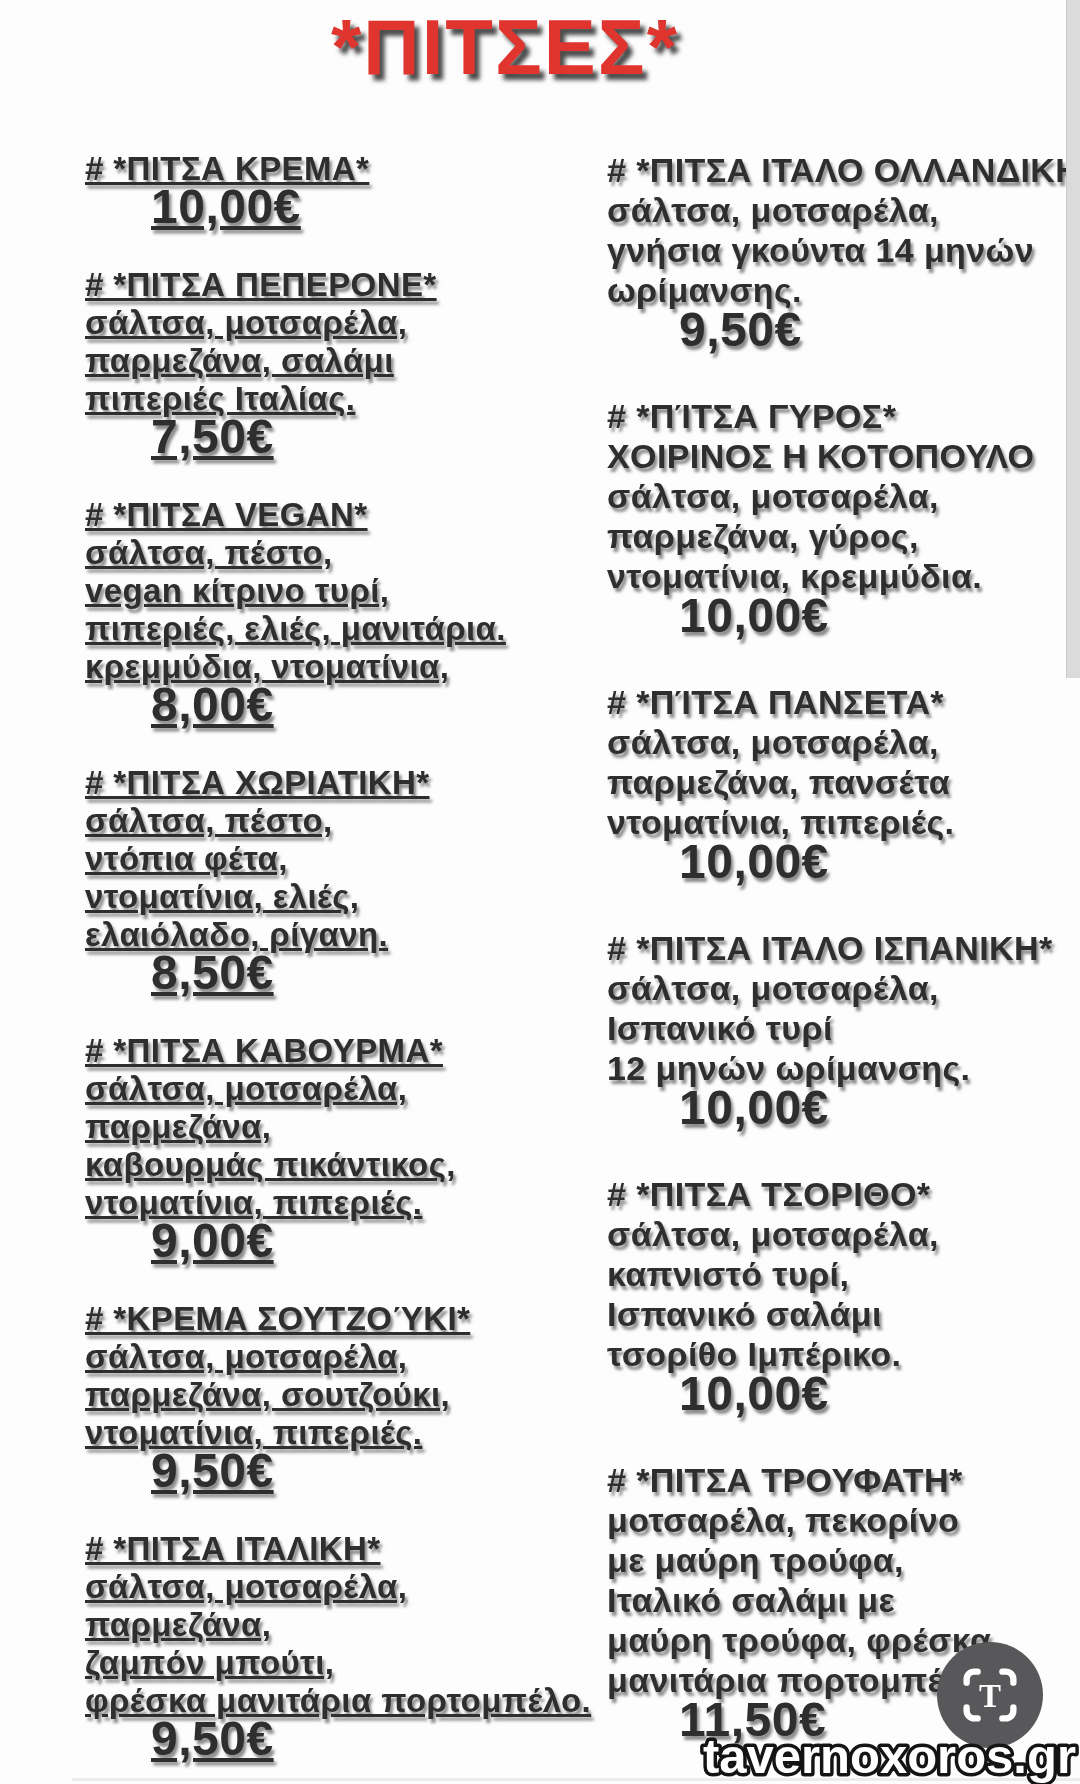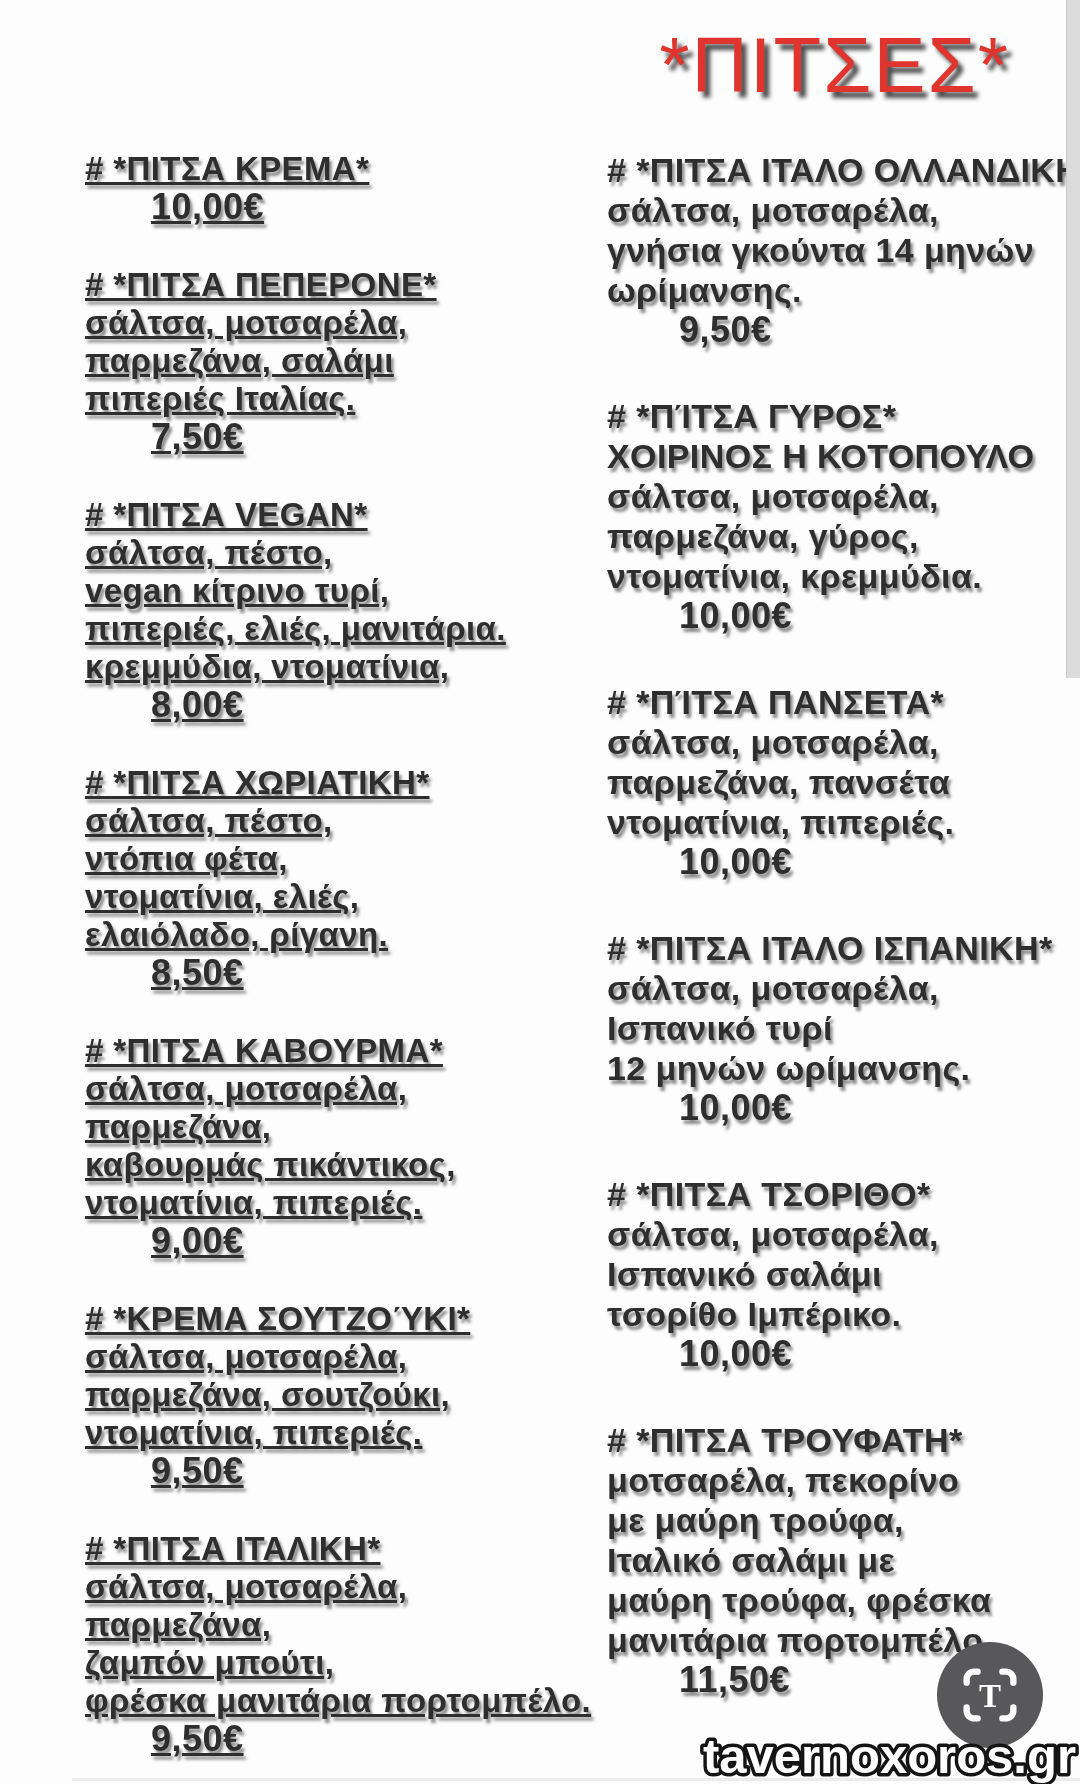--- a/index.html
+++ b/index.html
@@ -4,39 +4,39 @@
 <style>
   html,body{margin:0;padding:0;background:#ffffff;}
   .page{
     position:relative;
     width:1080px;height:1784px;
     background:#fdfdfd;
     overflow:hidden;
     font-family:"Liberation Sans", sans-serif;
   }
   .page-title{
-    position:absolute;top:20px;left:0;width:1010px;
-    text-align:right;
-    font-size:78px;font-weight:normal;letter-spacing:2px;
+    position:absolute;top:2px;left:0;width:1010px;
+    text-align:center;
+    font-size:78px;font-weight:bold;letter-spacing:2px;
     color:#e0352f;
     text-shadow:5px 6px 4px rgba(45,45,45,0.85);
     white-space:nowrap;
   }
   .col{position:absolute;color:#2e2e2e;font-weight:bold;}
   .col-left{left:85px;top:150px;width:480px;font-size:33px;line-height:38px;}
   .col-right{left:607px;top:150px;width:473px;font-size:34px;line-height:40px;}
   .col-left .item{margin-bottom:40px;text-decoration:underline;}
   .col-right .item{margin-bottom:46px;}
   .item-title,.item-line{
     letter-spacing:0.4px;
     text-shadow:2.5px 3.5px 3px rgba(25,25,25,0.5);
     white-space:nowrap;
   }
   .item-price{
-    font-size:36px;
+    font-size:48px;
     letter-spacing:0.5px;
     text-shadow:2.5px 3.5px 3px rgba(25,25,25,0.5);
   }
   .col-left .item-price{padding-left:66px;}
   .col-right .item-price{padding-left:72px;}
   .scrollbar{
     position:absolute;top:0;right:0;
     width:13px;height:678px;
     background:#dcdbdb;
     border-left:1px solid #cbcaca;
@@ -140,20 +140,21 @@
       <div class="item">
         <div class="item-title"># *ΠΙΤΣΑ ΙΤΑΛΟ ΙΣΠΑΝΙΚΗ*</div>
         <div class="item-line">σάλτσα, μοτσαρέλα,</div>
         <div class="item-line">Ισπανικό τυρί</div>
         <div class="item-line">12 μηνών ωρίμανσης.</div>
         <div class="item-price">10,00€</div>
       </div>
       <div class="item">
         <div class="item-title"># *ΠΙΤΣΑ ΤΣΟΡΙΘΟ*</div>
         <div class="item-line">σάλτσα, μοτσαρέλα,</div>
+        <div class="item-line">καπνιστό τυρί,</div>
         <div class="item-line">Ισπανικό σαλάμι</div>
         <div class="item-line">τσορίθο Ιμπέρικο.</div>
         <div class="item-price">10,00€</div>
       </div>
       <div class="item">
         <div class="item-title"># *ΠΙΤΣΑ ΤΡΟΥΦΑΤΗ*</div>
         <div class="item-line">μοτσαρέλα, πεκορίνο</div>
         <div class="item-line">με μαύρη τρούφα,</div>
         <div class="item-line">Ιταλικό σαλάμι με</div>
         <div class="item-line">μαύρη τρούφα, φρέσκα</div>

